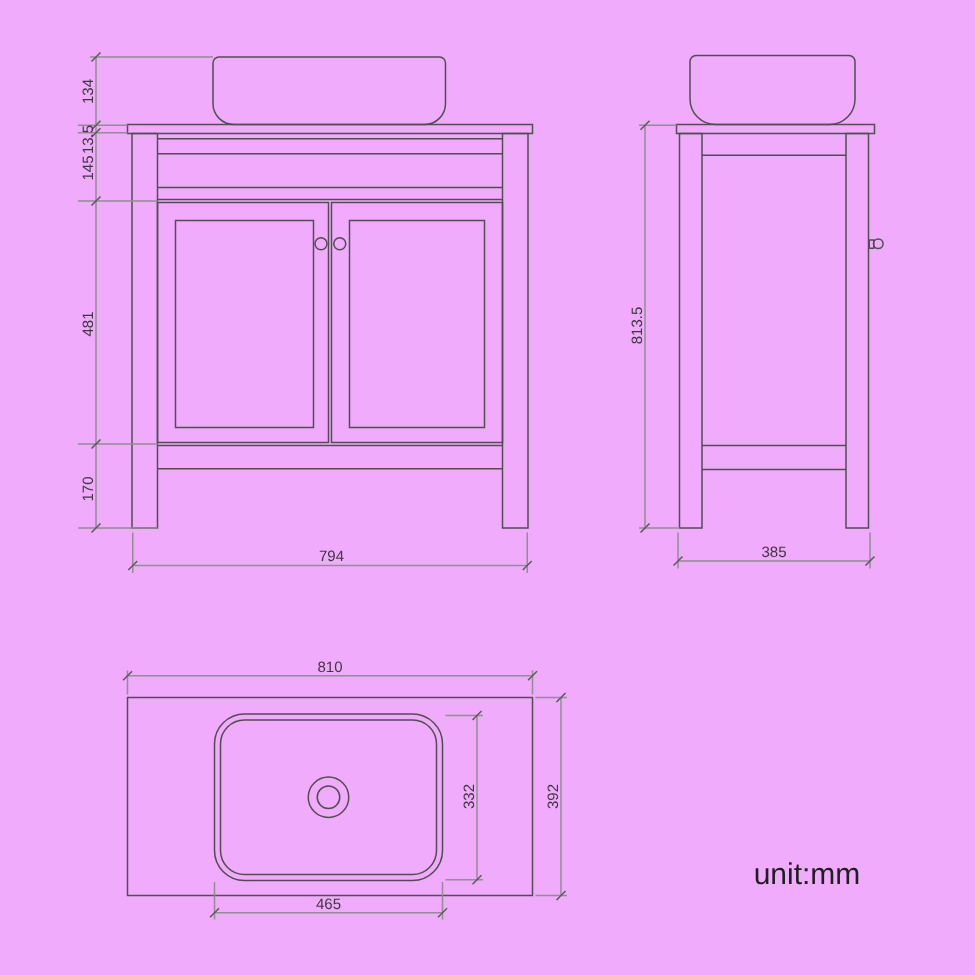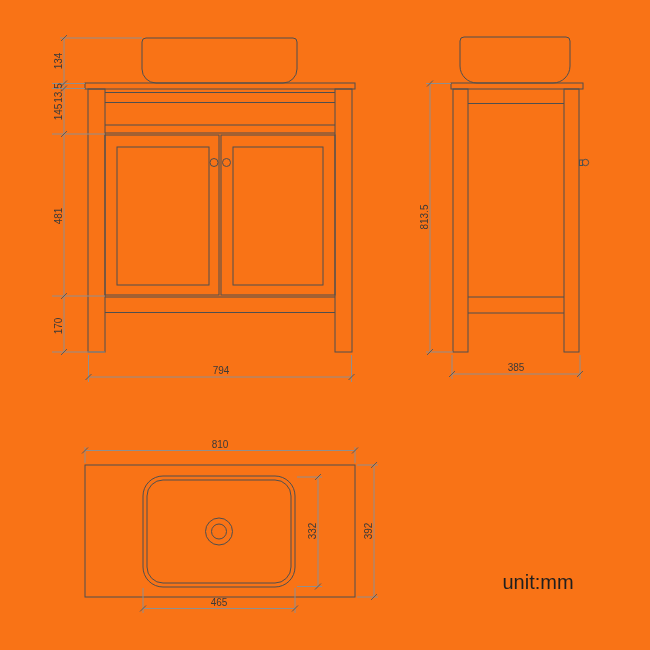--- a/index.html
+++ b/index.html
@@ -1,16 +1,16 @@
 <!DOCTYPE html>
 <html><head>
 <meta charset="utf-8">
 <style>
   html,body{margin:0;padding:0;background:#ffffff;}
-  .canvas{position:relative;width:650px;height:650px;background:#f97316;overflow:hidden;}
+  .canvas{position:relative;width:650px;height:650px;background:#f0abfc;overflow:hidden;}
   svg{display:block;}
   .obj{stroke:#4f4f4f;stroke-width:1;fill:none;}
   .dim{stroke:#8f8f8f;stroke-width:1;fill:none;}
   .tick{stroke:#5a5a5a;stroke-width:1;fill:none;}
   .lbl{font-family:"Liberation Sans", sans-serif;font-size:10px;fill:#3a3a3a;}
   .unit{font-family:"Liberation Sans", sans-serif;font-size:20px;fill:#1f1f1f;}
 </style>
 </head>
 <body>
 

